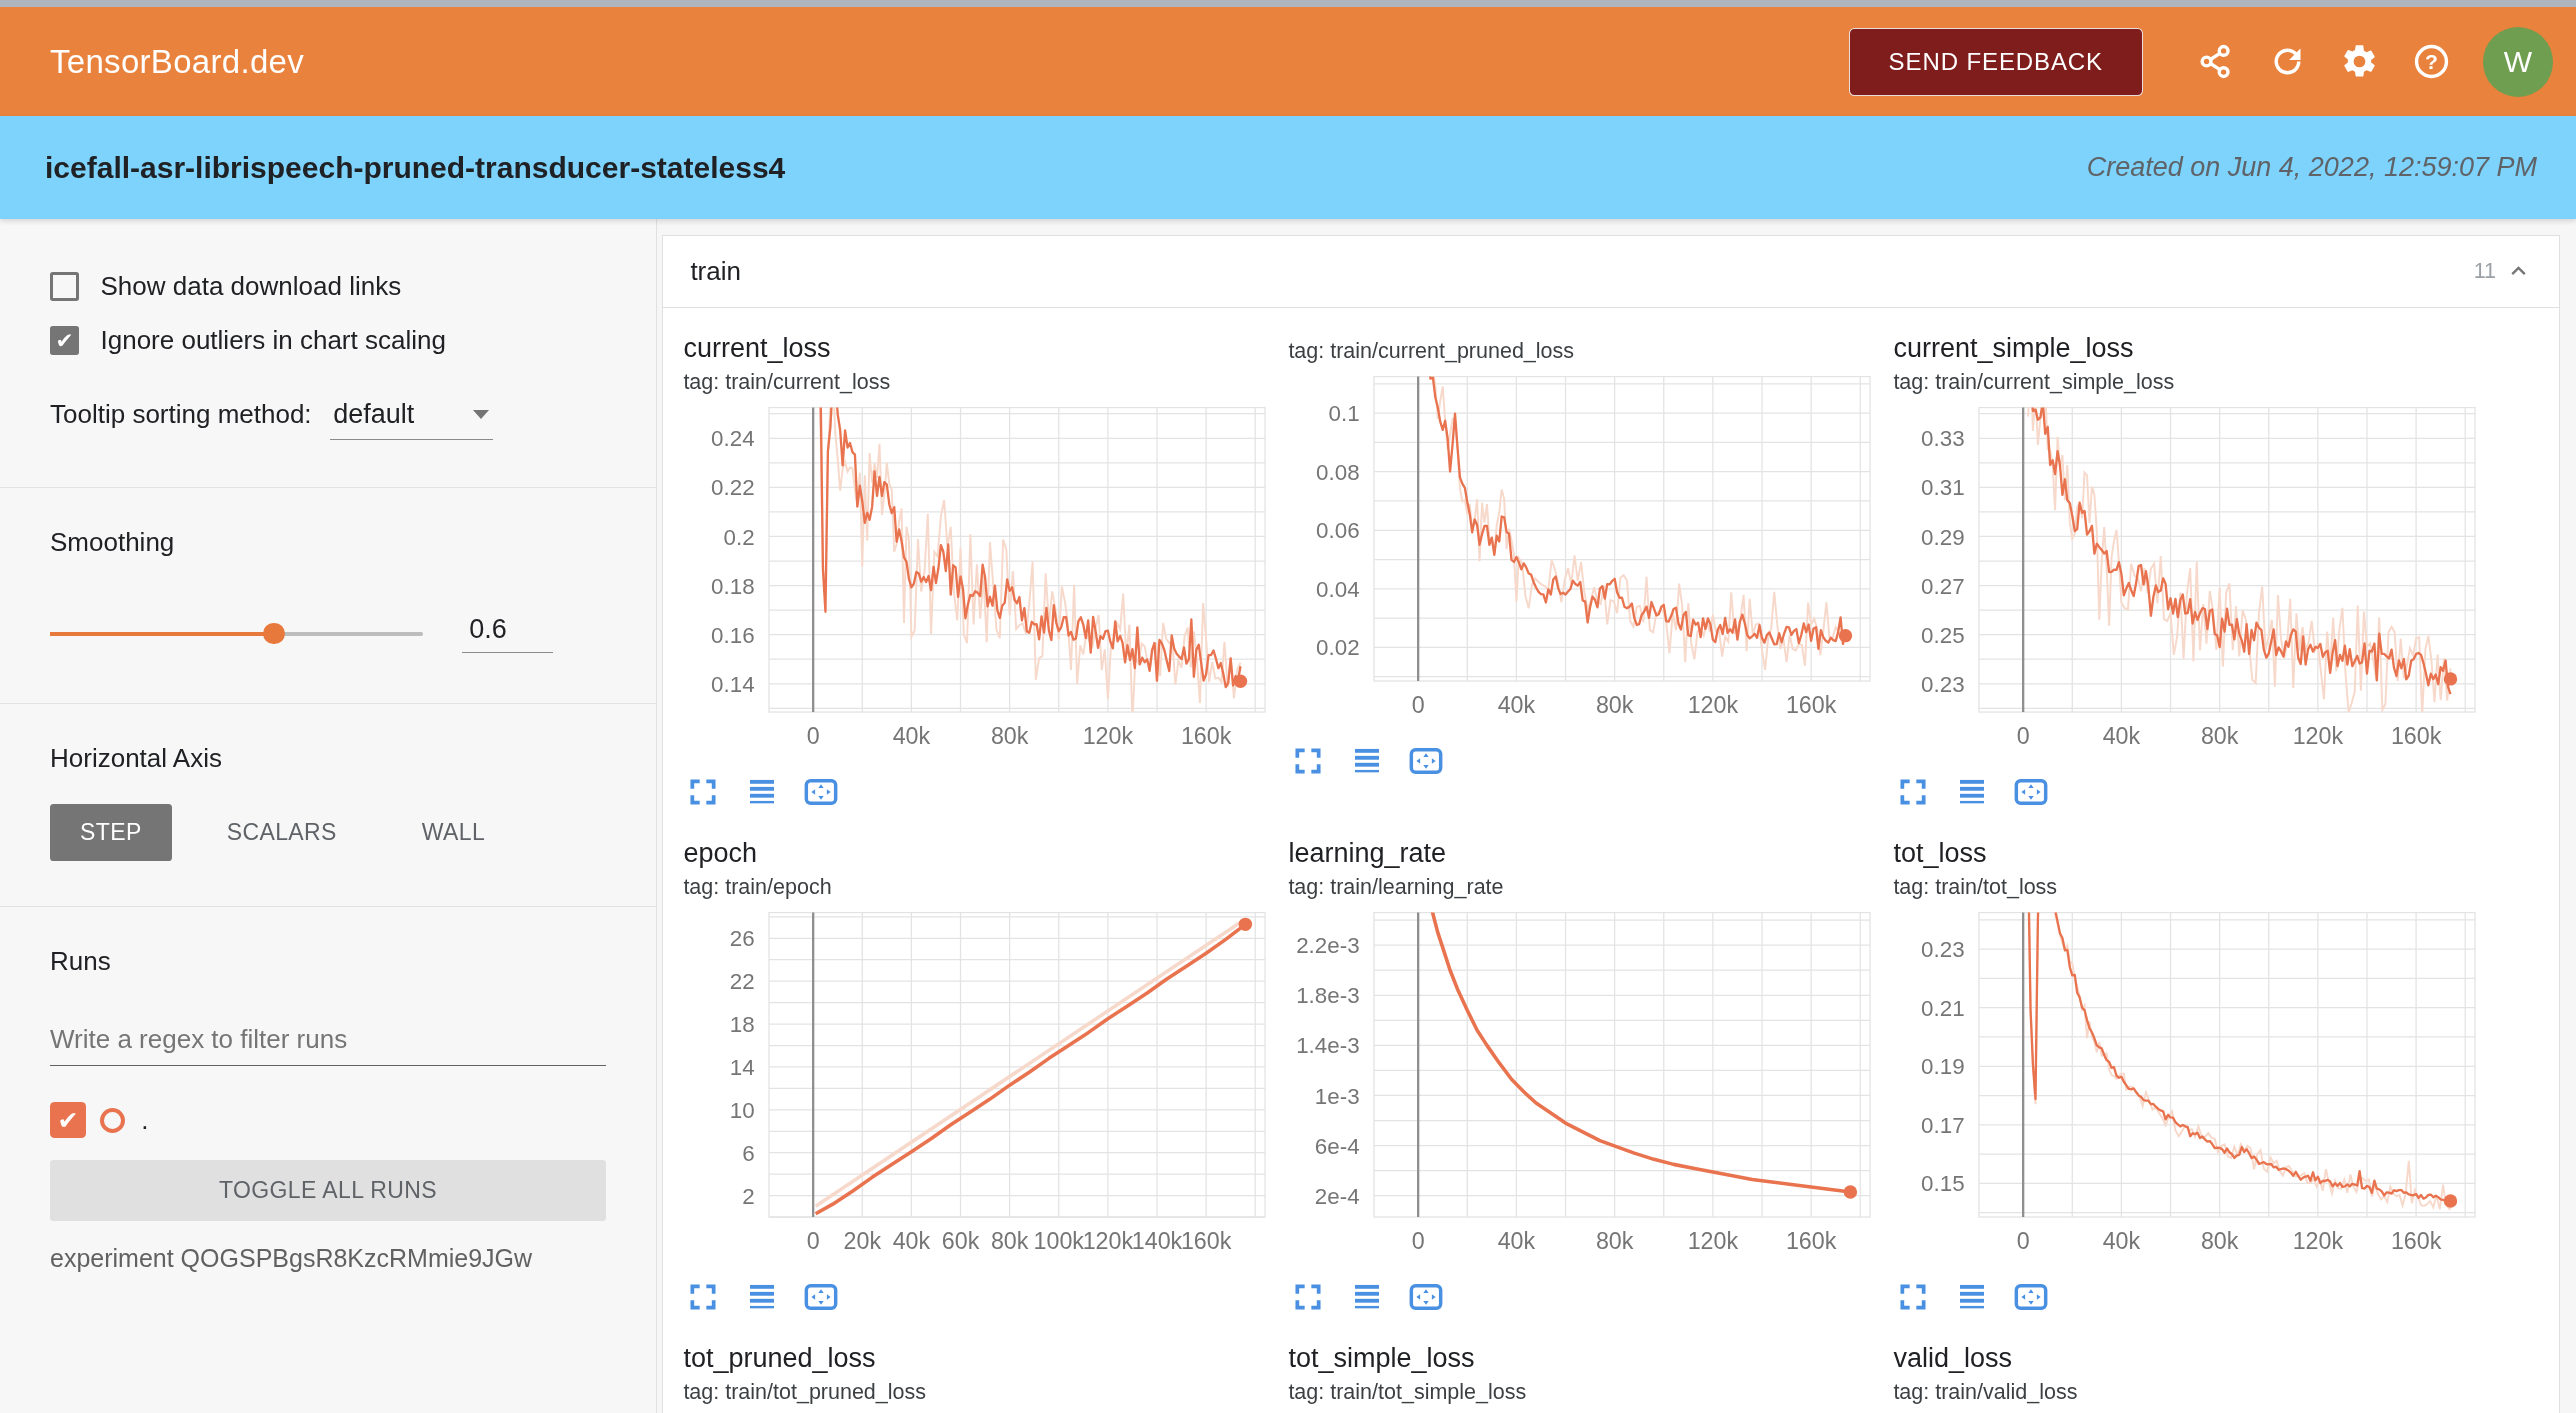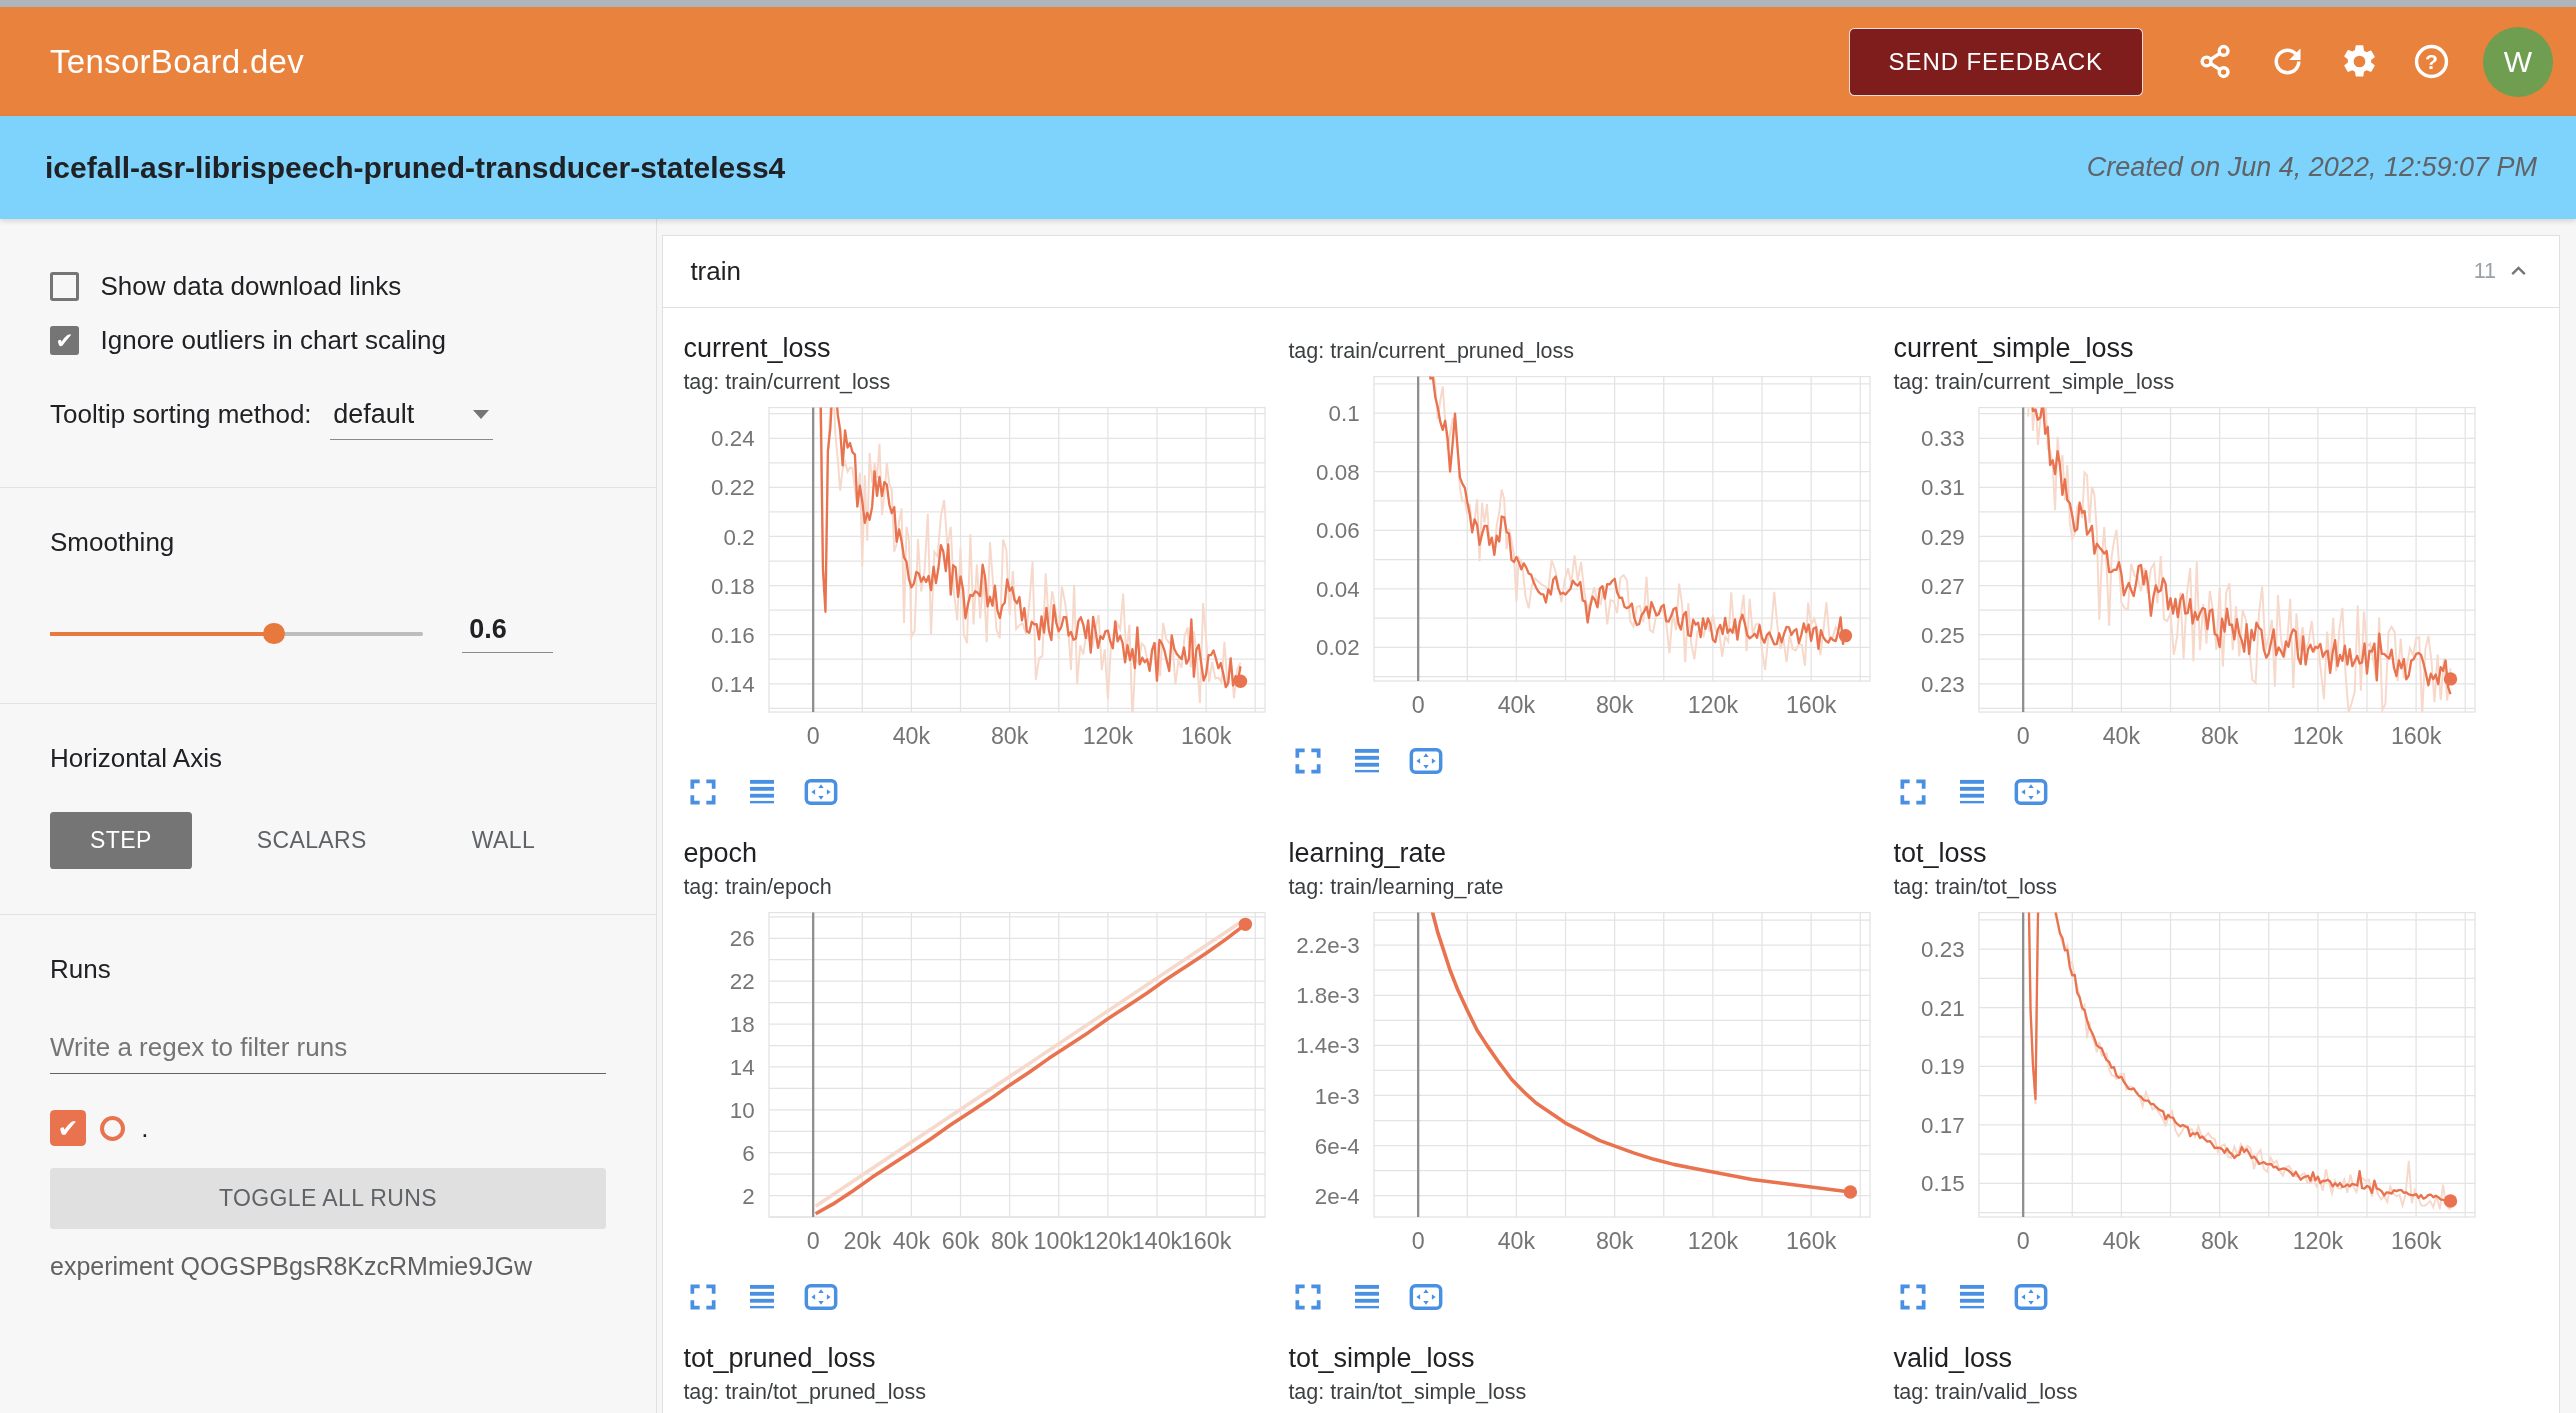--- a/index.html
+++ b/index.html
@@ -55,25 +55,25 @@
   .caret { margin-left:auto; width:0; height:0; border-left:8px solid transparent;
     border-right:8px solid transparent; border-top:9px solid #757575; }
 
   .section-label { font-size:26px; margin-top:39px; }
   .slider-row { display:flex; align-items:center; margin-top:56px; padding-bottom:50px; }
   .slider { position:relative; width:373px; height:3.6px; background:#bdbdbd; border-radius:1.8px; }
   .slider-fill { position:absolute; left:0; top:0; height:3.6px; background:#e8793c; }
   .slider-handle { position:absolute; top:-9px; width:21.5px; height:21.5px; border-radius:50%;
     background:#e8793c; margin-left:-10.7px; cursor:pointer; }
   .smooth-value { margin-left:39px; width:91px; font-size:27px; padding:0 7.2px 7.2px 7.2px;
-    border-bottom:1.8px solid #8a8a8a;font-weight:bold; }
+    border-bottom:1.8px solid #8a8a8a; }
 
   .axis-btns { display:flex; align-items:center; margin-top:30px; padding-bottom:45px; }
-  .axis-btn { font-size:23px; letter-spacing:0.4px; color:#5f6368; padding:15px 40px;
-    border-radius:3.6px; margin-right:25px; cursor:pointer;margin-top:8px; }
+  .axis-btn { font-size:23px; letter-spacing:0.4px; color:#5f6368; padding:15px 30px;
+    border-radius:3.6px; margin-right:25px; cursor:pointer; }
   .axis-btn.sel { background:#757575; color:#fff; }
 
   .filter-input { display:block; width:100%; border:none; outline:none; background:transparent;
     border-bottom:1.8px solid #616161; font-size:26px; color:#202124; padding:5.4px 0 10.7px 0;
     margin-top:41px; font-family:"Liberation Sans",sans-serif; }
   .filter-input::placeholder { color:#757575; }
   .run-row { display:flex; align-items:center; margin-top:36px; }
   .run-cb { width:36px; height:36px; border-radius:4.5px; background:#e8734e; color:#fff;
     font-size:25px; display:flex; align-items:center; justify-content:center; cursor:pointer; }
   .run-circle { width:25px; height:25px; border-radius:50%; border:4.5px solid #e8734e;

